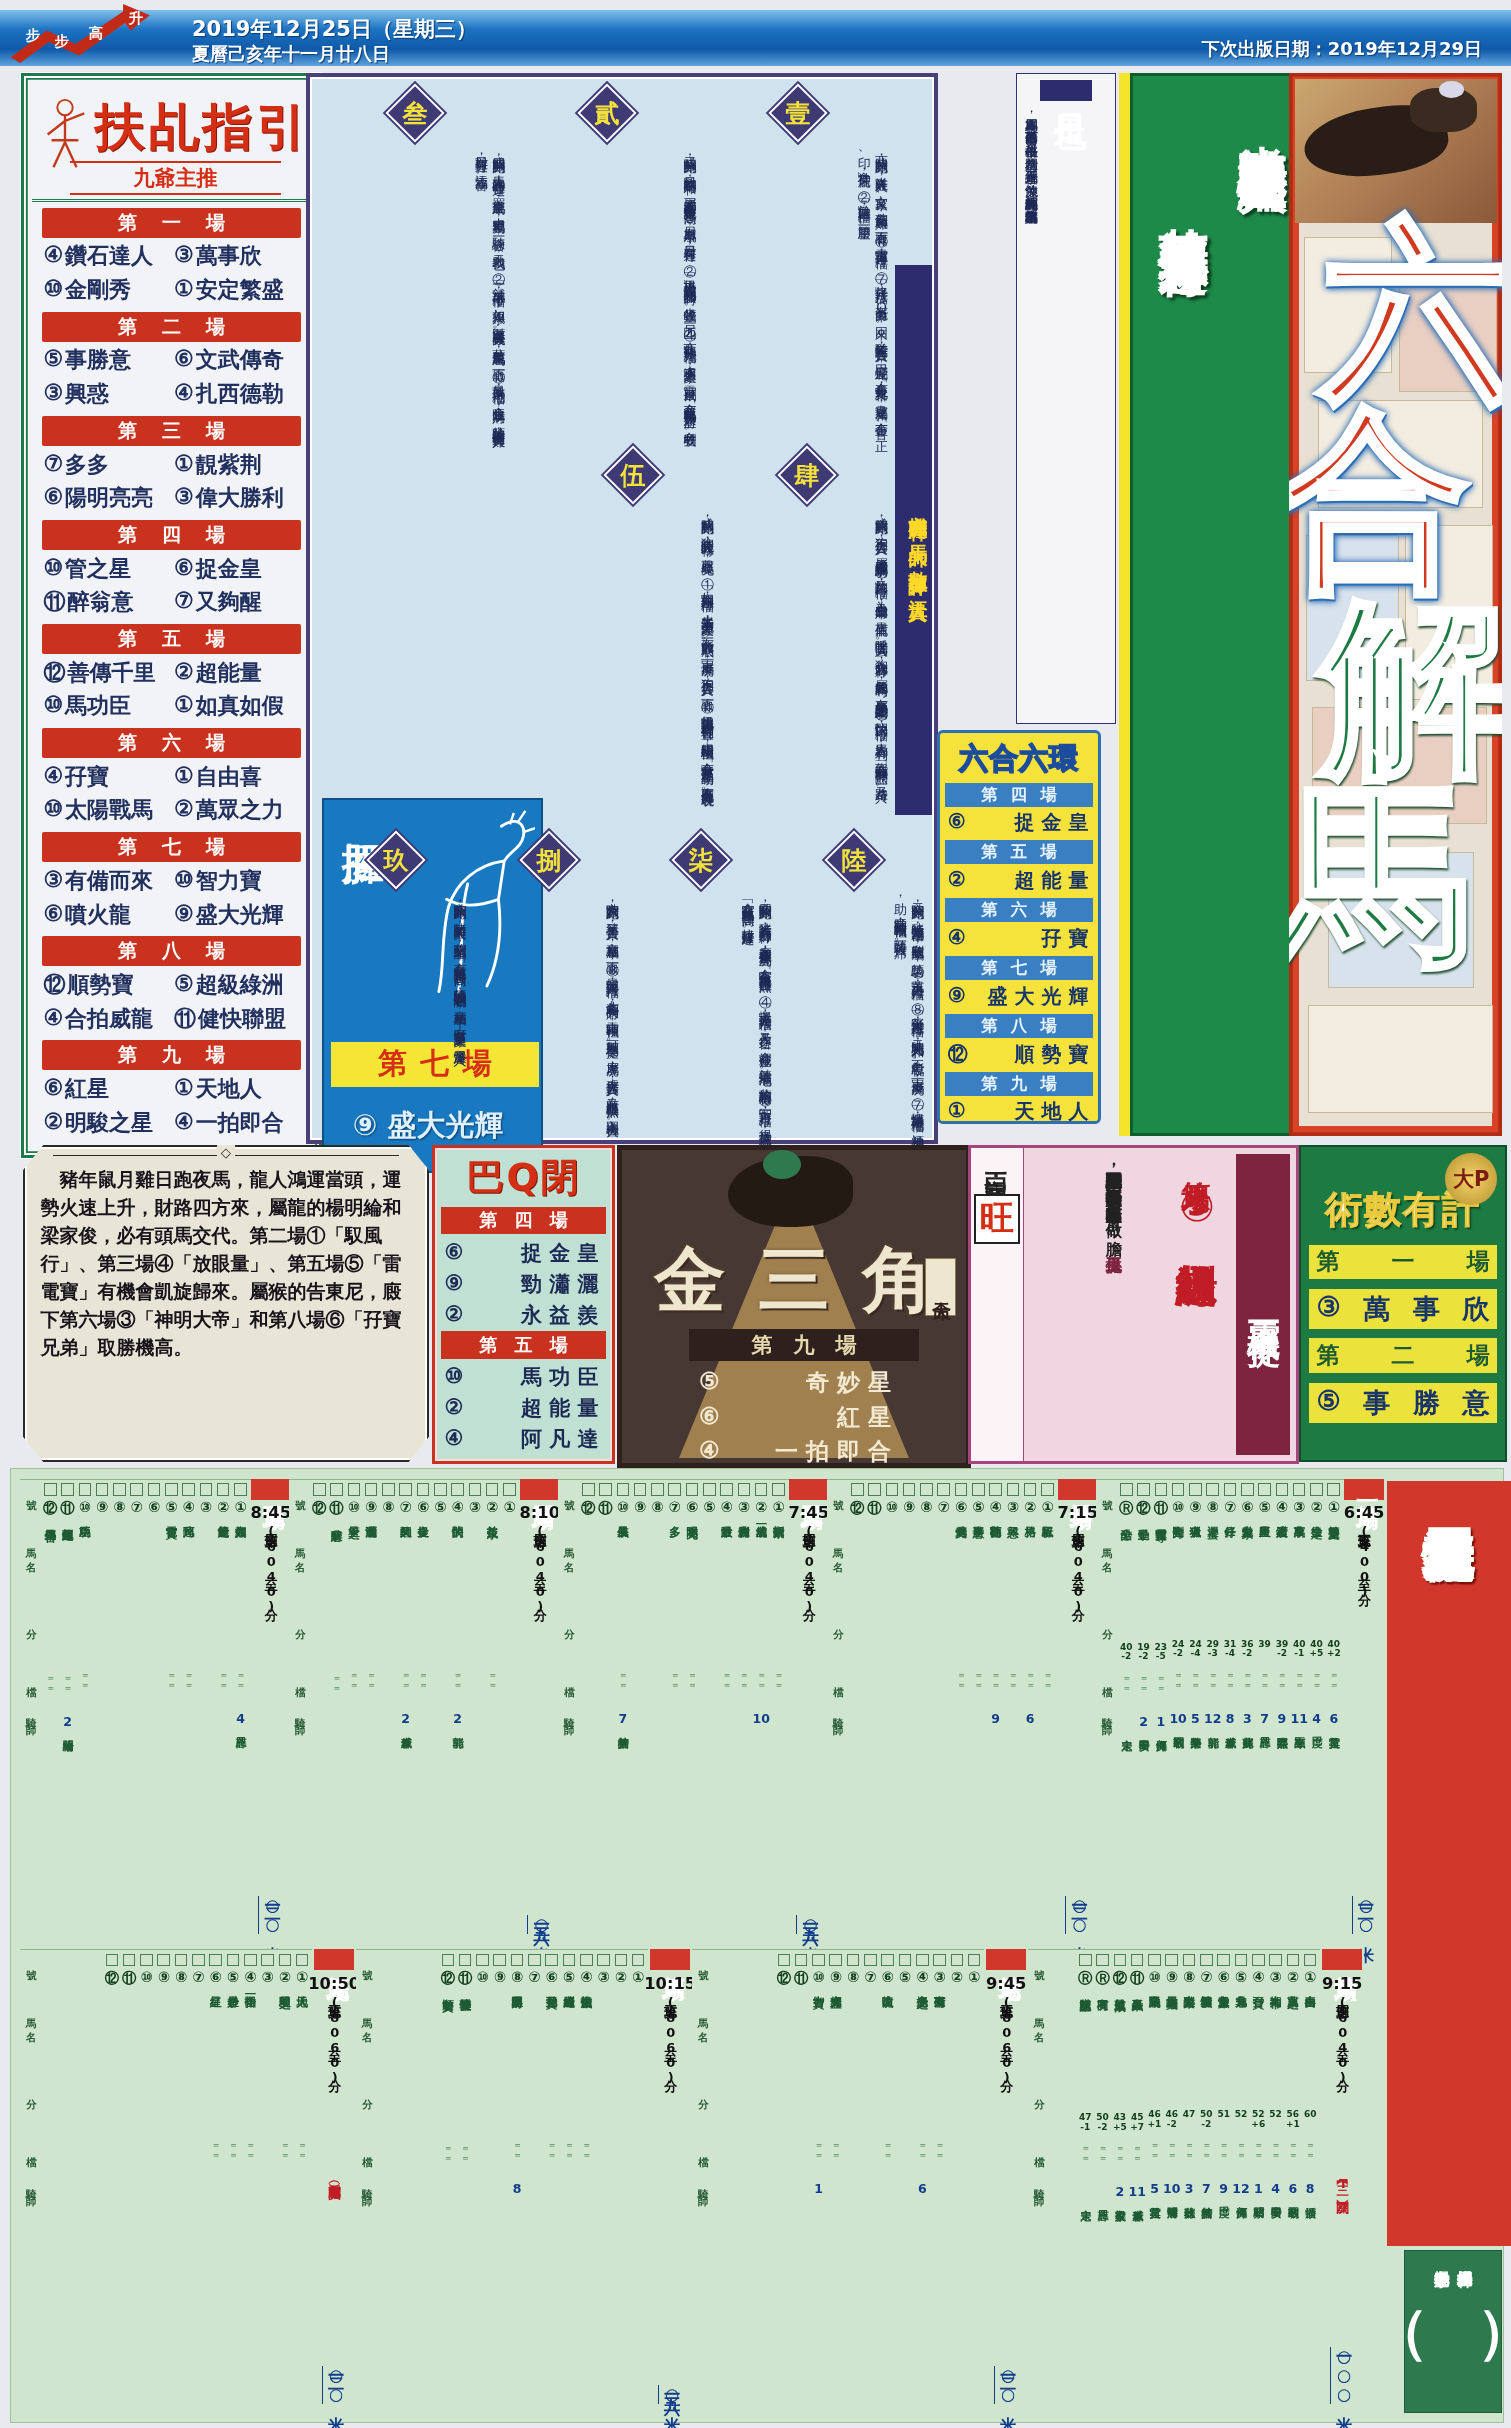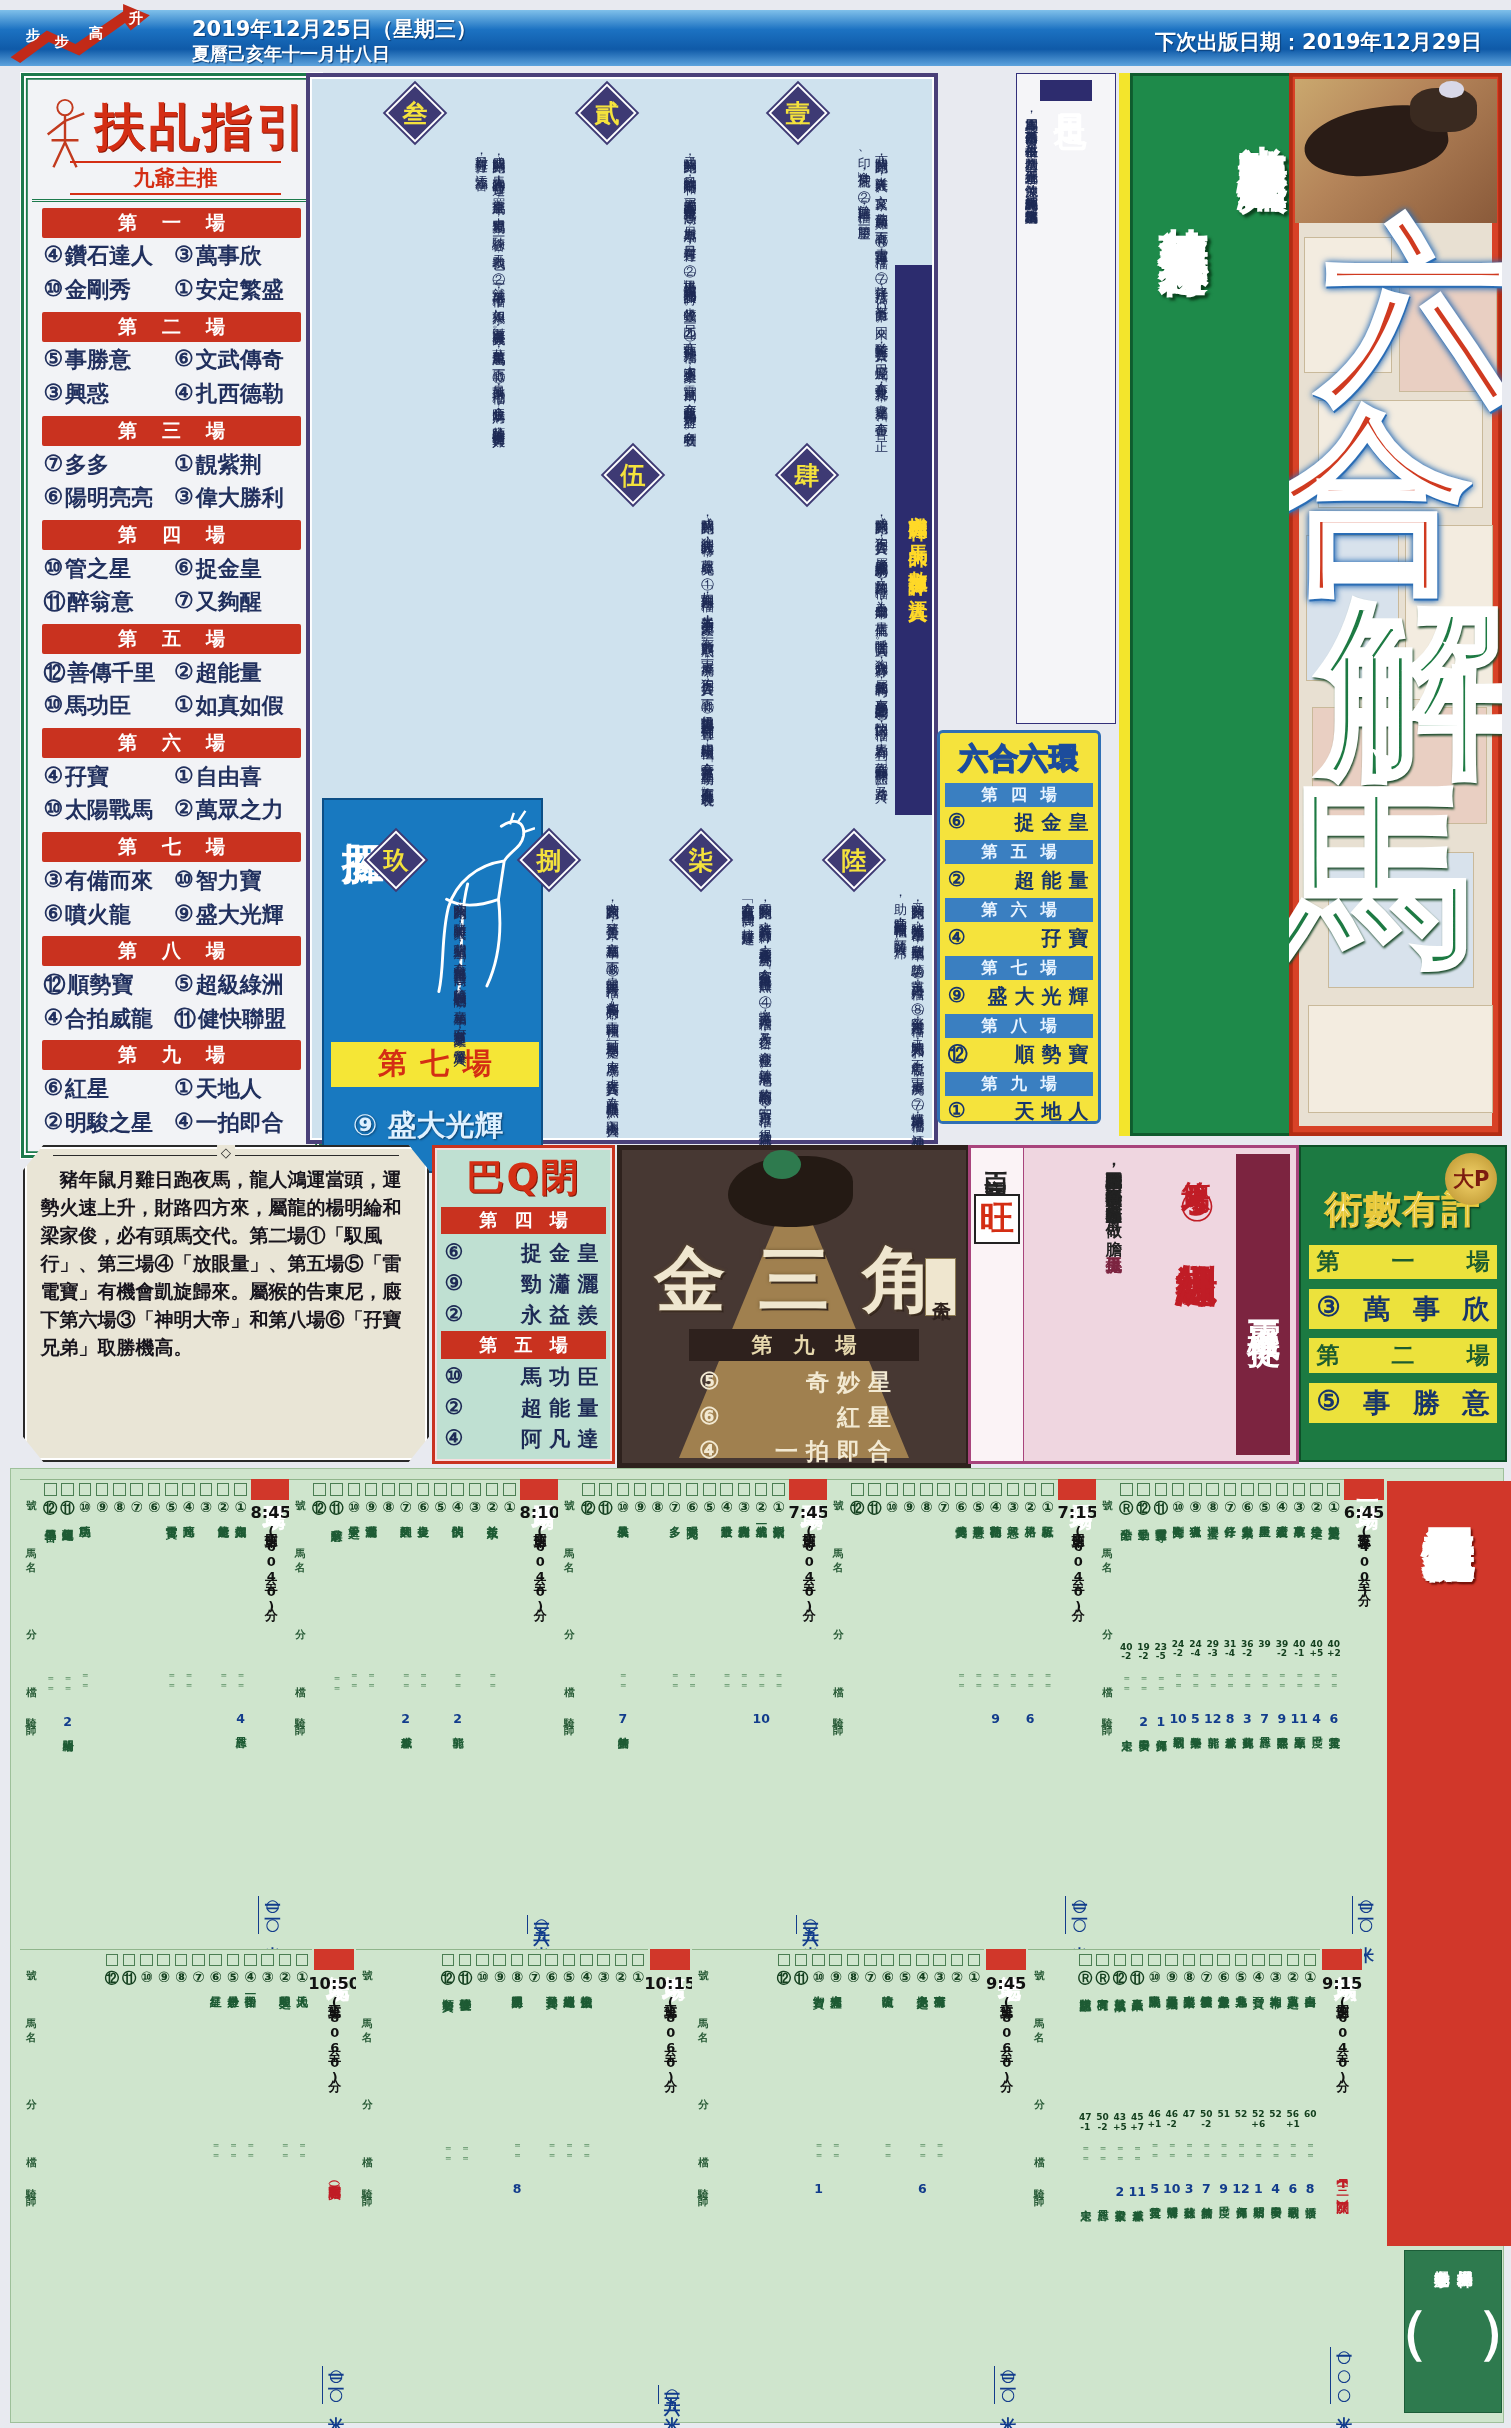--- a/index.html
+++ b/index.html
@@ -2,21 +2,21 @@
 <html><head>
 <meta charset="utf-8">
 <style>
   html,body{margin:0;padding:0;background:#9aa0a8;font-family:"DejaVu Sans",sans-serif;}
   .page{position:relative;width:1511px;height:2429px;background:#e8eaf0;overflow:hidden;margin:0 auto;}
   .v{writing-mode:vertical-rl;text-orientation:upright;}
   
   .topbar{position:absolute;left:0;top:9.6px;width:1511px;height:56px;background:linear-gradient(180deg,#7fc0ea 0%,#1c72c2 35%,#0f5aa8 70%,#5da3dd 100%);}
   .topbar .d1{position:absolute;left:192px;top:5.8px;color:#fff;font-weight:bold;font-size:21px;text-shadow:1px 1px 1px #0a3c74;}
   .topbar .d2{position:absolute;left:192px;top:32px;color:#fff;font-weight:bold;font-size:18px;text-shadow:1px 1px 1px #0a3c74;}
-  .topbar .d3{position:absolute;right:29px;top:18px;color:#fff;font-weight:bold;font-size:21px;text-shadow:1px 1px 1px #0a3c74;}
+  .topbar .d3{position:absolute;right:29px;top:27px;color:#fff;font-weight:bold;font-size:18px;text-shadow:1px 1px 1px #0a3c74;}
   .logo{position:absolute;left:7.7px;top:1.9px;width:173px;height:61px;}
   .logo svg{display:block;}
   
   .fuji{position:absolute;left:21px;top:73px;width:279px;height:1063px;background:#f2f3f6;border:3.8px solid #1d7a4c;outline:1.9px solid #fff;box-shadow:inset 0 0 0 1.9px #fff,inset 0 0 0 3.8px #1d7a4c;padding:8px;}
   .fuji-head{position:relative;height:115px;border-bottom:3.8px double #1d7a4c;}
   .fuji-title{position:absolute;left:63px;top:9.6px;font-size:50px;font-weight:bold;color:#d42e14;letter-spacing:3.8px;text-shadow:1px 1px 0 #8c1606;font-family:"DejaVu Serif",serif;}
   .fuji-sub{position:absolute;left:38px;top:77px;width:211px;text-align:center;font-size:21px;font-weight:bold;color:#d42e14;border-top:2.9px solid #d42e14;border-bottom:2.9px solid #d42e14;padding:1px 0;}
   .fuji-fig{position:absolute;left:7.7px;top:11.5px;}
   .fuji-body{padding:5.8px 9.6px;}
   .fu-sec{margin-bottom:6.7px;}

